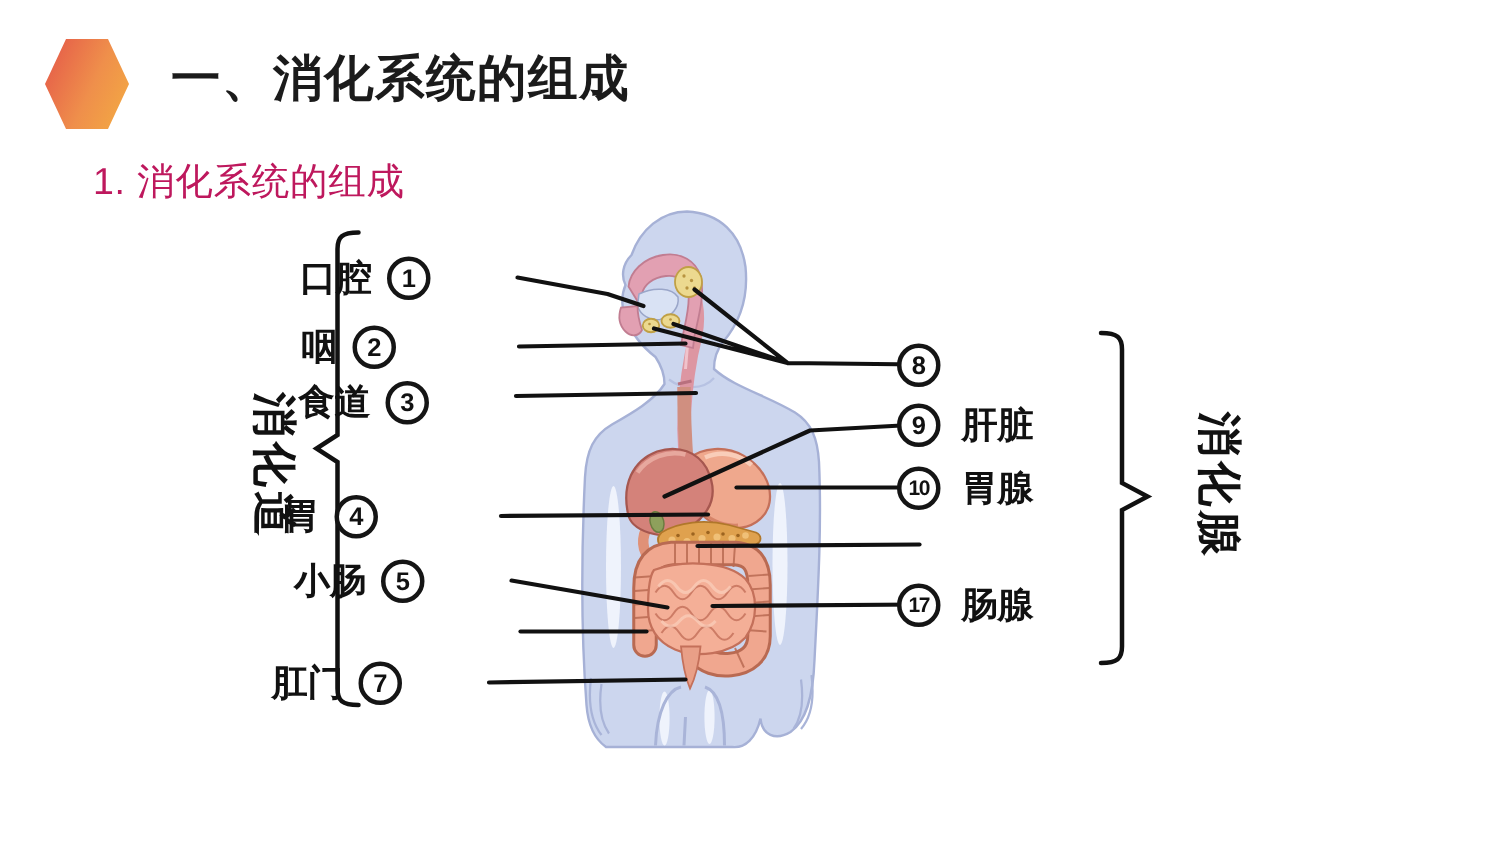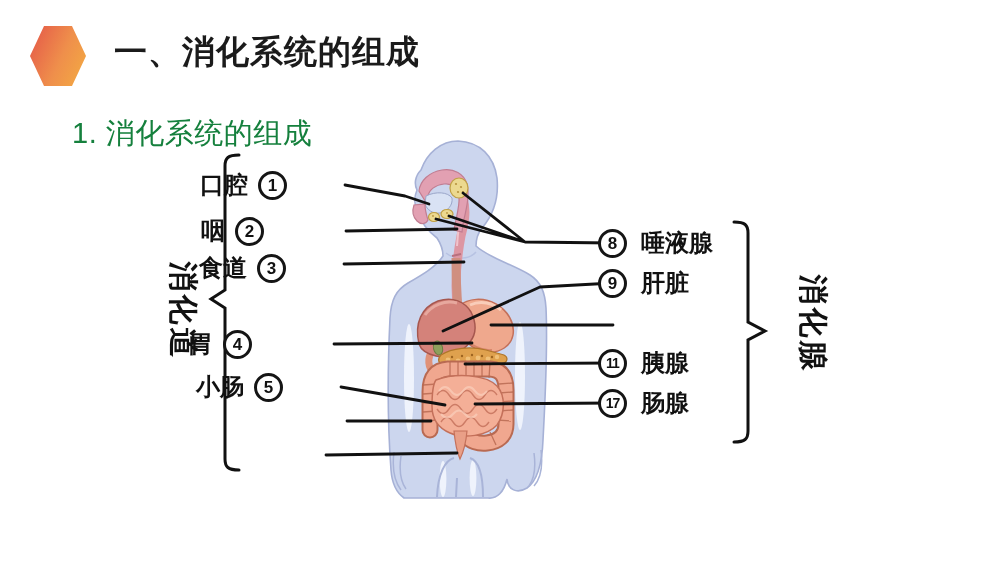--- a/index.html
+++ b/index.html
@@ -11,22 +11,22 @@
   #hexagon{
     position:absolute;left:30px;top:26px;width:56px;height:60px;
     background:linear-gradient(115deg,#e55b49 5%,#ef8f4b 55%,#f3a943 95%);
     clip-path:polygon(25% 0%,75% 0%,100% 50%,75% 100%,25% 100%,0% 50%);
   }
   #title{
     position:absolute;left:114px;top:30px;margin:0;
     font-size:33px;font-weight:900;letter-spacing:1px;color:#1b1b1b;
   }
   #subtitle{
-    position:absolute;left:62px;top:104px;margin:10px;
-    font-size:29px;font-weight:500;color:#15803d;letter-spacing:.5px;
+    position:absolute;left:62px;top:104px;margin:0;
+    font-size:25px;font-weight:500;color:#be185d;letter-spacing:.5px;
   }
   
   #art{position:absolute;left:0;top:0;width:1000px;height:563px;z-index:1;}
   .lbl-row{
     position:absolute;display:flex;align-items:center;height:30px;z-index:2;
     font-size:24px;font-weight:600;white-space:nowrap;
   }
   .lbl-row.left{justify-content:flex-start;width:160px;gap:10px;}
   .lbl-row.right{justify-content:flex-start;width:170px;gap:14px;}
   .numc{
@@ -206,32 +206,35 @@
     <span class="numc">3</span>
   </div>
   <div class="lbl-row left" style="left:189px;top:329px">
     <span>胃</span>
     <span class="numc">4</span>
   </div>
   <div class="lbl-row left" style="left:196px;top:372px">
     <span>小肠</span>
     <span class="numc">5</span>
   </div>
+  <div class="lbl-row left" style="left:181px;top:440px">
+    <span>肛门</span>
+    <span class="numc">7</span>
+  </div>
 
   <div class="lbl-row right" style="left:598px;top:228px">
     <span class="numc">8</span>
-    <span>唾液腺</span>
   </div>
   <div class="lbl-row right" style="left:598px;top:268px">
     <span class="numc">9</span>
     <span>肝脏</span>
   </div>
-  <div class="lbl-row right" style="left:598px;top:348px">
-    <span class="numc two">11</span>
-    <span>胰腺</span>
+  <div class="lbl-row right" style="left:598px;top:310px">
+    <span class="numc two">10</span>
+    <span>胃腺</span>
   </div>
   <div class="lbl-row right" style="left:598px;top:388px">
     <span class="numc two">17</span>
     <span>肠腺</span>
   </div>
 
   <div class="vtext" style="left:182px;top:311px">消化道</div>
   <div class="vtext" style="left:812px;top:324px">消化腺</div>
 
 </div>

